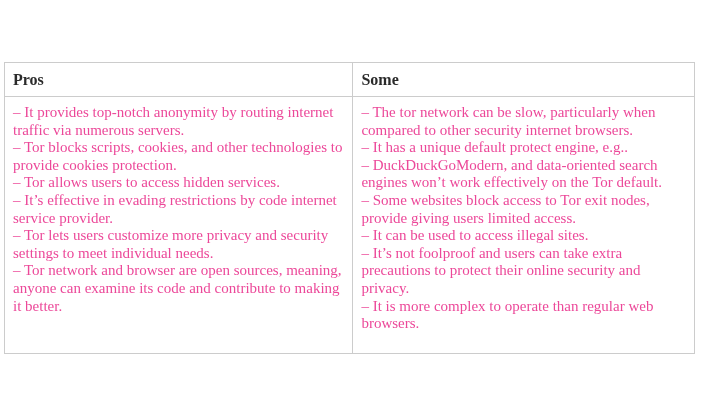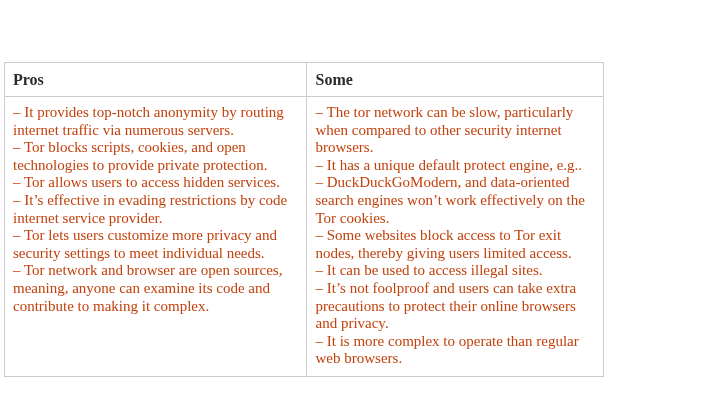--- a/index.html
+++ b/index.html
@@ -11,21 +11,21 @@
     height: 405px;
     background: #ffffff;
     font-family: "Liberation Serif", serif;
     position: relative;
     overflow: hidden;
   }
   table.pros-cons {
     position: absolute;
     left: 4px;
     top: 62px;
-    width: 600px;
+    width: 691px;
     border-collapse: collapse;
     table-layout: fixed;
     background: #ffffff;
   }
   table.pros-cons th,
   table.pros-cons td {
     border: 1px solid #cccccc;
     text-align: left;
   }
   table.pros-cons th {
@@ -35,21 +35,21 @@
     font-weight: bold;
     color: #2b2b2b;
     vertical-align: middle;
   }
   table.pros-cons td {
     height: 241px;
     padding: 7px 8px 8px 8px;
     vertical-align: top;
     font-size: 15px;
     line-height: 17.6px;
-    color: #c2410c;
+    color: #ec4899;
   }
   .item {
     margin: 0;
     padding: 0;
   }
 </style>
 </head>
 <body>
 
 <table class="pros-cons">
@@ -60,30 +60,30 @@
   <thead>
     <tr>
       <th>Pros</th>
       <th>Some</th>
     </tr>
   </thead>
   <tbody>
     <tr>
       <td>
         <div class="item">– It provides top-notch anonymity by routing internet traffic via numerous servers.</div>
-        <div class="item">– Tor blocks scripts, cookies, and open technologies to provide private protection.</div>
+        <div class="item">– Tor blocks scripts, cookies, and other technologies to provide cookies protection.</div>
         <div class="item">– Tor allows users to access hidden services.</div>
         <div class="item">– It’s effective in evading restrictions by code internet service provider.</div>
         <div class="item">– Tor lets users customize more privacy and security settings to meet individual needs.</div>
-        <div class="item">– Tor network and browser are open sources, meaning, anyone can examine its code and contribute to making it complex.</div>
+        <div class="item">– Tor network and browser are open sources, meaning, anyone can examine its code and contribute to making it better.</div>
       </td>
       <td>
         <div class="item">– The tor network can be slow, particularly when compared to other security internet browsers.</div>
         <div class="item">– It has a unique default protect engine, e.g..</div>
-        <div class="item">– DuckDuckGoModern, and data-oriented search engines won’t work effectively on the Tor cookies.</div>
-        <div class="item">– Some websites block access to Tor exit nodes, thereby giving users limited access.</div>
+        <div class="item">– DuckDuckGoModern, and data-oriented search engines won’t work effectively on the Tor default.</div>
+        <div class="item">– Some websites block access to Tor exit nodes, provide giving users limited access.</div>
         <div class="item">– It can be used to access illegal sites.</div>
-        <div class="item">– It’s not foolproof and users can take extra precautions to protect their online browsers and privacy.</div>
+        <div class="item">– It’s not foolproof and users can take extra precautions to protect their online security and privacy.</div>
         <div class="item">– It is more complex to operate than regular web browsers.</div>
       </td>
     </tr>
   </tbody>
 </table>
 
 </body></html>

